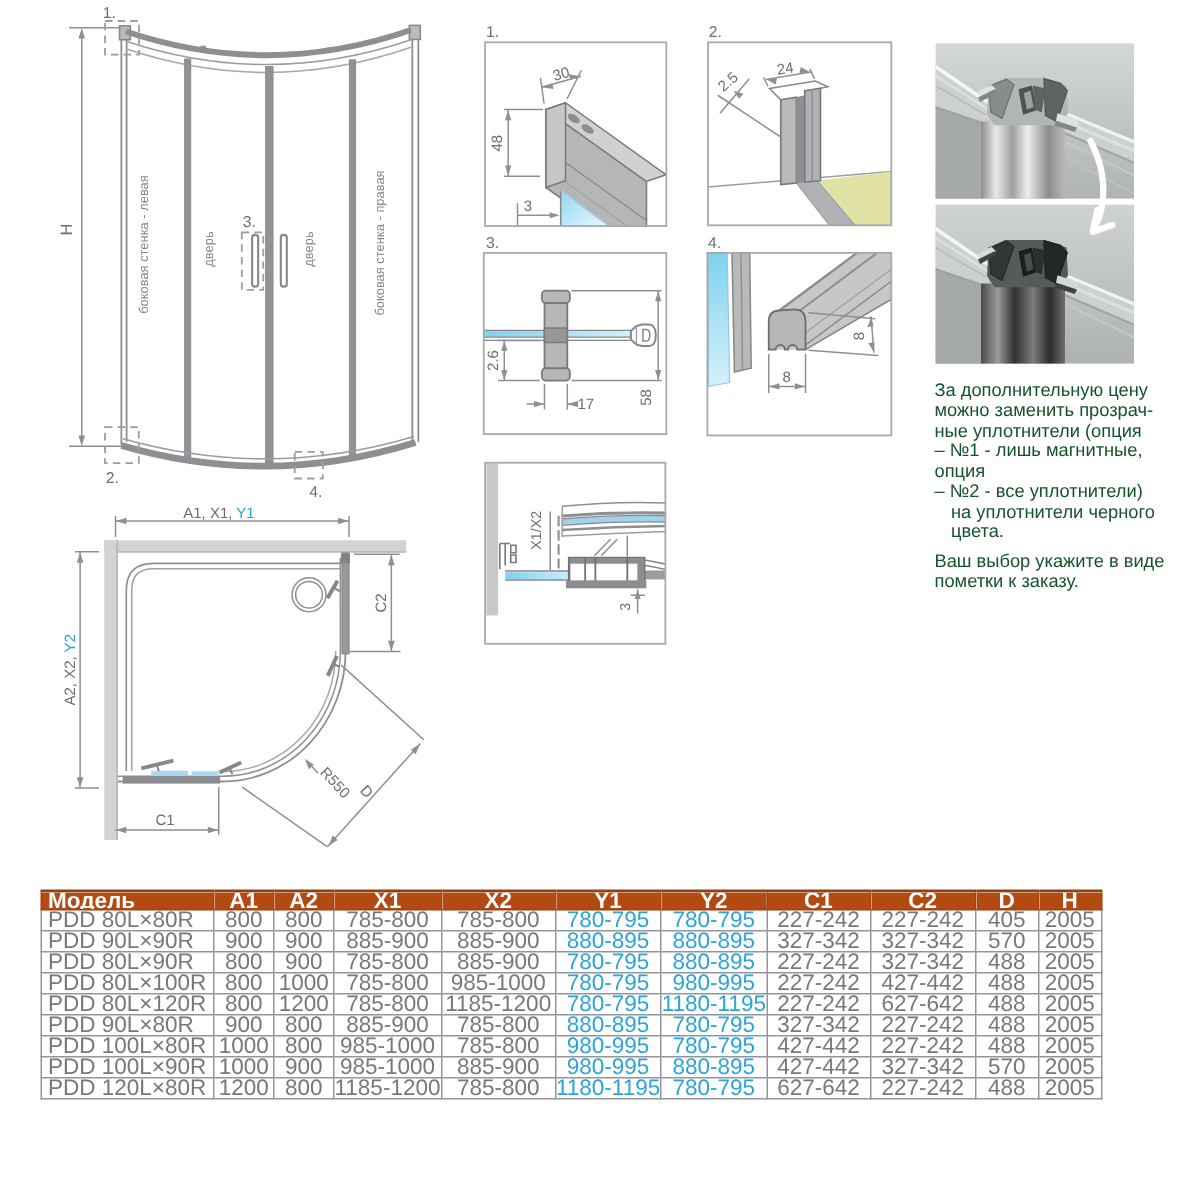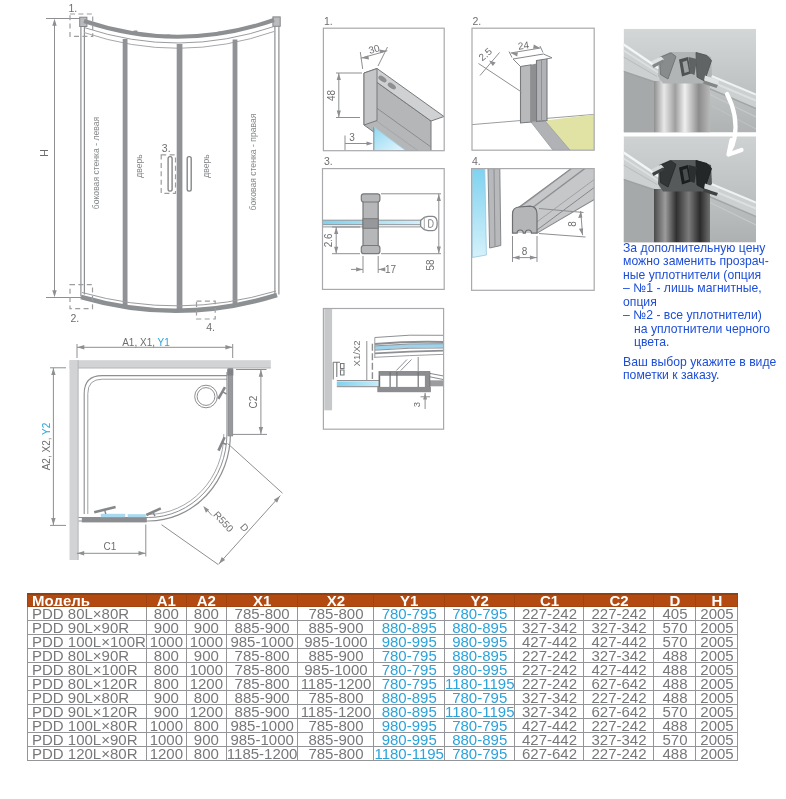--- a/index.html
+++ b/index.html
@@ -1,19 +1,19 @@
 <!DOCTYPE html>
 <html><head>
 <meta charset="utf-8">
 <style>
   html,body{margin:0;padding:0;background:#fff;}
   body{width:786px;height:799px;font-family:"Liberation Sans",sans-serif;}
   .page{position:relative;width:786px;height:799px;overflow:hidden;background:#fff;}
   #art{position:absolute;left:0;top:0;}
-  .note{position:absolute;left:623px;top:242px;width:163px;font-size:12.2px;line-height:13.45px;color:#1d4ed8;}
+  .note{position:absolute;left:623px;top:254px;width:163px;font-size:12.2px;line-height:13.45px;color:#14532d;}
   .note p{margin:0 0 6px 0;}
   .note .ind{padding-left:11px;}
   table.dims{position:absolute;left:27px;top:593px;border-collapse:collapse;table-layout:fixed;font-size:15px;color:#77787a;padding-left:10px;}
   table.dims td,table.dims th{border:1px solid #939598;padding:0;text-align:center;height:13px;line-height:13px;white-space:nowrap;overflow:hidden;}
   table.dims td:first-child{text-align:left;padding-left:4px;}
   table.dims thead th{background:#b24a11;color:#fff;font-weight:bold;border:1px solid #a2430f;border-top:2px solid #93400e;height:11px;line-height:11px;}
   table.dims thead th:first-child{text-align:left;padding-left:4px;}
   td.bl{color:#2ba3db;}
 </style>
 </head>
@@ -578,33 +578,20 @@
           <td>885-900</td>
           <td>885-900</td>
           <td class="bl">880-895</td>
           <td class="bl">880-895</td>
           <td>327-342</td>
           <td>327-342</td>
           <td>570</td>
           <td>2005</td>
         </tr>
 <tr>
-          <td>PDD 100L×100R</td>
-          <td>1000</td>
-          <td>1000</td>
-          <td>985-1000</td>
-          <td>985-1000</td>
-          <td class="bl">980-995</td>
-          <td class="bl">980-995</td>
-          <td>427-442</td>
-          <td>427-442</td>
-          <td>570</td>
-          <td>2005</td>
-        </tr>
-<tr>
           <td>PDD 80L×90R</td>
           <td>800</td>
           <td>900</td>
           <td>785-800</td>
           <td>885-900</td>
           <td class="bl">780-795</td>
           <td class="bl">880-895</td>
           <td>227-242</td>
           <td>327-342</td>
           <td>488</td>
@@ -640,33 +627,20 @@
           <td>PDD 90L×80R</td>
           <td>900</td>
           <td>800</td>
           <td>885-900</td>
           <td>785-800</td>
           <td class="bl">880-895</td>
           <td class="bl">780-795</td>
           <td>327-342</td>
           <td>227-242</td>
           <td>488</td>
-          <td>2005</td>
-        </tr>
-<tr>
-          <td>PDD 90L×120R</td>
-          <td>900</td>
-          <td>1200</td>
-          <td>885-900</td>
-          <td>1185-1200</td>
-          <td class="bl">880-895</td>
-          <td class="bl">1180-1195</td>
-          <td>327-342</td>
-          <td>627-642</td>
-          <td>570</td>
           <td>2005</td>
         </tr>
 <tr>
           <td>PDD 100L×80R</td>
           <td>1000</td>
           <td>800</td>
           <td>985-1000</td>
           <td>785-800</td>
           <td class="bl">980-995</td>
           <td class="bl">780-795</td>

